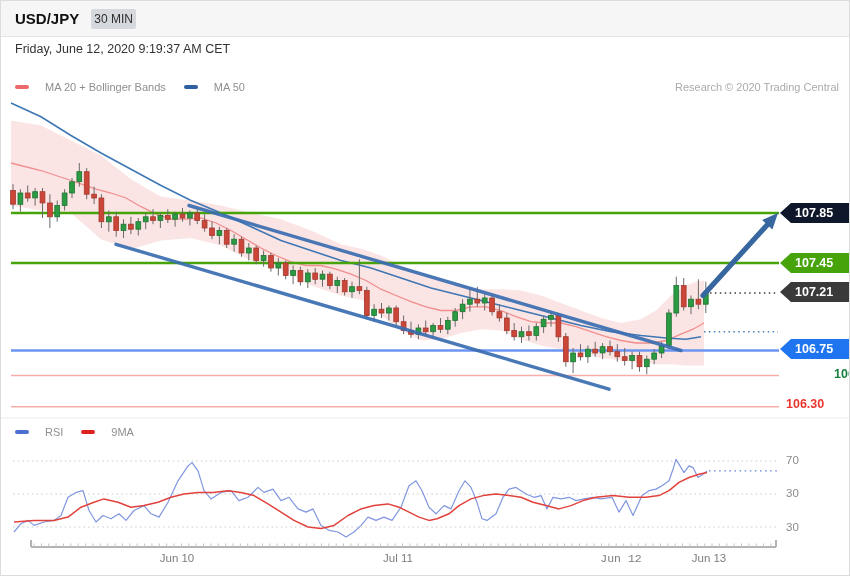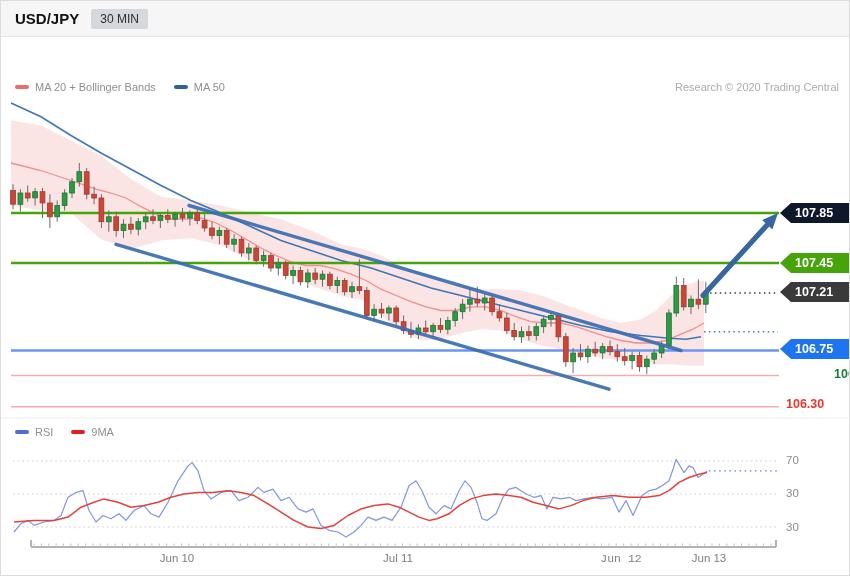--- a/index.html
+++ b/index.html
@@ -1,42 +1,43 @@
 <!DOCTYPE html>
 <html><head>
 <meta charset="utf-8">
 <style>
   html,body{margin:0;padding:0;background:#fff;}
   .fig{position:relative;width:850px;height:576px;background:#fff;border:1px solid #dcdcdc;
        box-sizing:border-box;overflow:hidden;font-family:"Liberation Sans",sans-serif;}
   .hdr{position:absolute;top:0;left:0;right:0;height:36px;background:#f6f6f7;
        border-bottom:1px solid #e4e4e4;display:flex;align-items:center;padding:0 14px;gap:12px;box-sizing:border-box;}
   .ttl{font-size:15px;font-weight:bold;color:#111;}
-  .badge{background:#d5d8dc;color:#2e2e2e;font-size:12px;padding:3px 9px;border-radius:2px;}
+  .badge{background:#d5d8dc;color:#2e2e2e;font-size:12px;padding:3px 3px;border-radius:2px;}
   .date{position:absolute;top:41px;left:14px;font-size:12.5px;color:#333;}
   .legend{position:absolute;display:flex;gap:18px;align-items:center;}
-  .legend .item{display:flex;gap:6px;align-items:center;font-size:11px;color:#8f8f8f;}
+  .legend .item{display:flex;gap:16px;align-items:center;font-size:11px;color:#8f8f8f;}
   .legend .sw{width:14px;height:4px;border-radius:2px;display:inline-block;}
   .credit{position:absolute;top:80px;right:10px;font-size:11px;color:#ababab;}
   #svgwrap{position:absolute;top:0;left:0;width:850px;height:576px;}
   .tag{position:absolute;left:779px;width:69px;height:20px;line-height:20px;color:#fff;
        font-size:12.5px;font-weight:600;padding-left:15px;box-sizing:border-box;
        clip-path:polygon(0 50%,11px 0,100% 0,100% 100%,11px 100%);}
   .lvltxt{position:absolute;left:785px;font-size:12.5px;font-weight:700;color:#e8352e;}
   .rsitick{position:absolute;left:785px;font-size:11.5px;color:#8a8a8a;}
   .xlab{position:absolute;font-size:11.5px;color:#7d7d7d;transform:translateX(-50%);}
 </style>
 </head>
 <body>
 
 <div class="fig">
   <div class="hdr">
     <span class="ttl">USD/JPY</span>
     <span class="badge">30 MIN</span>
   </div>
+  <div class="date">Friday, June 12, 2020 9:19:37 AM CET</div>
   <div class="legend" style="top:80px;left:14px;" id="legend-main">
       <span class="item">
         <span class="sw" style="background: rgb(236, 106, 106);"></span>
         <span>MA 20 + Bollinger Bands</span>
       </span>
       <span class="item">
         <span class="sw" style="background: rgb(46, 95, 158);"></span>
         <span>MA 50</span>
       </span>
     </div>

